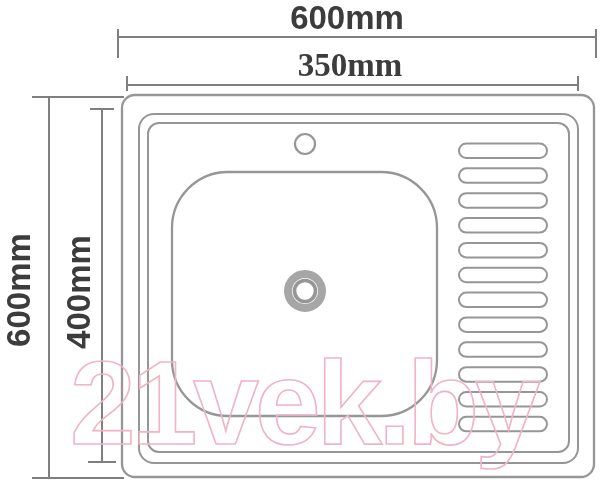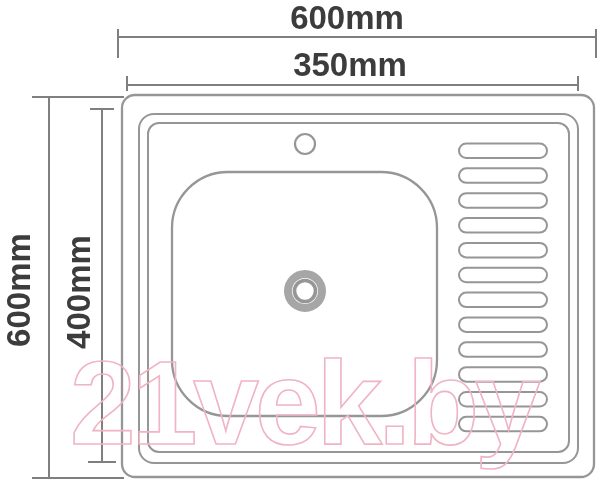--- a/index.html
+++ b/index.html
@@ -14,21 +14,21 @@
     font-weight:700;
     font-size:33px;
     line-height:34px;
     color:var(--label-color,#3c3c3c);
     text-align:center;
     letter-spacing:0px;
     white-space:nowrap;
   }
   .dim-label.rot{transform:rotate(-90deg);transform-origin:center center;width:140px;}
   #lbl-top-600{left:97px;top:1px;width:500px;}
-  #lbl-top-350{left:100px;top:48px;width:500px;}
+  #lbl-top-350{left:100px;top:48px;width:500px;font-family:Liberation Serif, serif;}
   #lbl-left-600{left:-51px;top:273px;}
   #lbl-left-400{left:9px;top:275px;}
   .watermark{
     position:absolute;
     left:26px;top:344px;
     font-size:118px;
     font-weight:700;
     letter-spacing:-4px;
     line-height:1;
     color:transparent;

